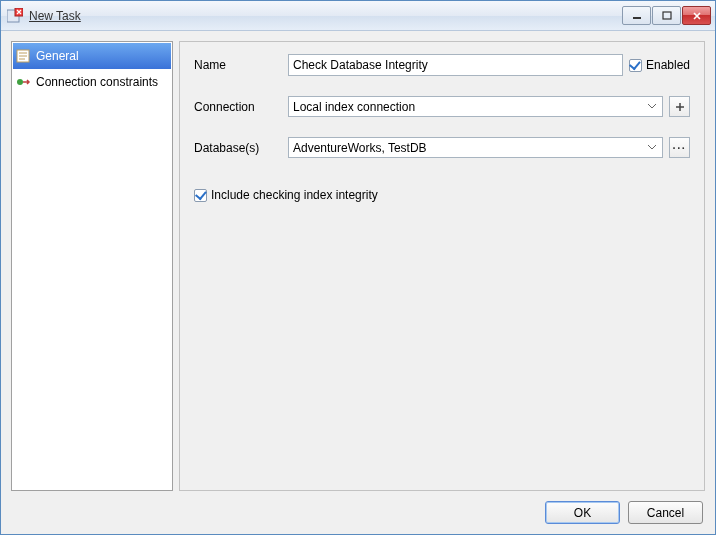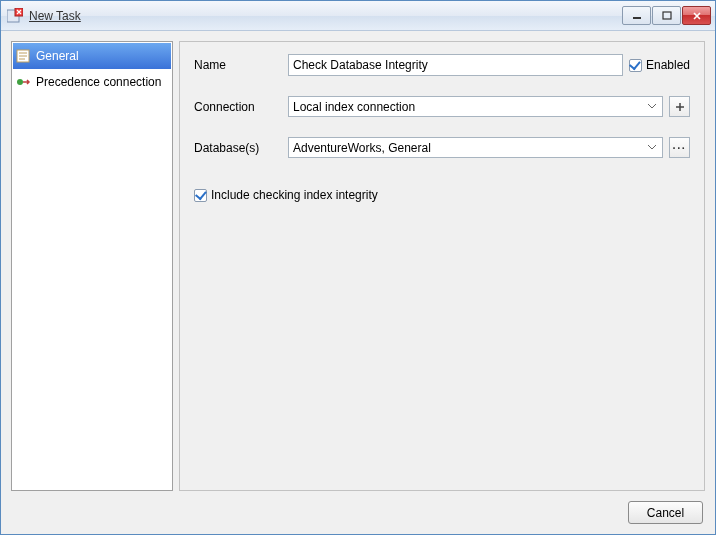--- a/index.html
+++ b/index.html
@@ -246,21 +246,21 @@
           </span>
           <span>General</span>
         </div>
         <div class="side-item">
           <span class="side-icon">
             <svg width="16" height="16" viewBox="0 0 16 16">
               <circle cx="4" cy="8" r="3" fill="#40a040"></circle>
               <path d="M7 8 L13 8 M11 6 L13 8 L11 10" stroke="#c04040" stroke-width="1.5" fill="none"></path>
             </svg>
           </span>
-          <span>Precedence connection</span>
+          <span>Connection constraints</span>
         </div>
       </div>
 
       <div class="content">
 
         <div class="form-row">
           <div class="form-label">Name</div>
           <input class="text-input" type="text" value="Check Database Integrity" style="">
           <label class="enabled-box">
             <span class="checkbox checked"></span>
@@ -281,21 +281,21 @@
           <div class="mini-btn">
             <svg width="10" height="10">
                 <path d="M5 1 L5 9 M1 5 L9 5" stroke="#444" stroke-width="1.5"></path>
               </svg>
           </div>
         </div>
 
         <div class="form-row">
           <div class="form-label">Database(s)</div>
           <div class="combo">
-            <span class="combo-text">AdventureWorks, General</span>
+            <span class="combo-text">AdventureWorks, TestDB</span>
             <span class="combo-arrow">
               <svg width="8" height="6">
                   <path d="M0 0 L4 4 L8 0" fill="none" stroke="#666" stroke-width="1"></path>
                 </svg>
             </span>
           </div>
           <div class="mini-btn">
             <span class="ellipsis">···</span>
           </div>
         </div>
@@ -304,16 +304,17 @@
 
         <label class="enabled-box">
           <span class="checkbox checked"></span>
           <span>Include checking index integrity</span>
         </label>
 
       </div>
     </div>
 
     <div class="footer">
+      <button class="btn default">OK</button>
       <button class="btn">Cancel</button>
     </div>
   </div>
 </div>
 
 </body></html>

